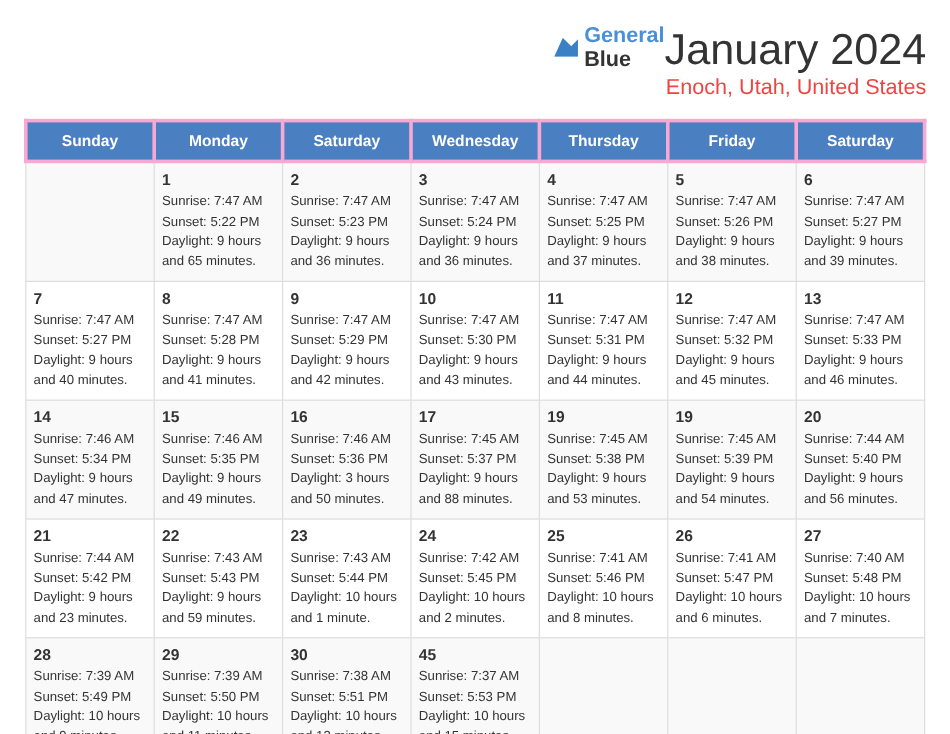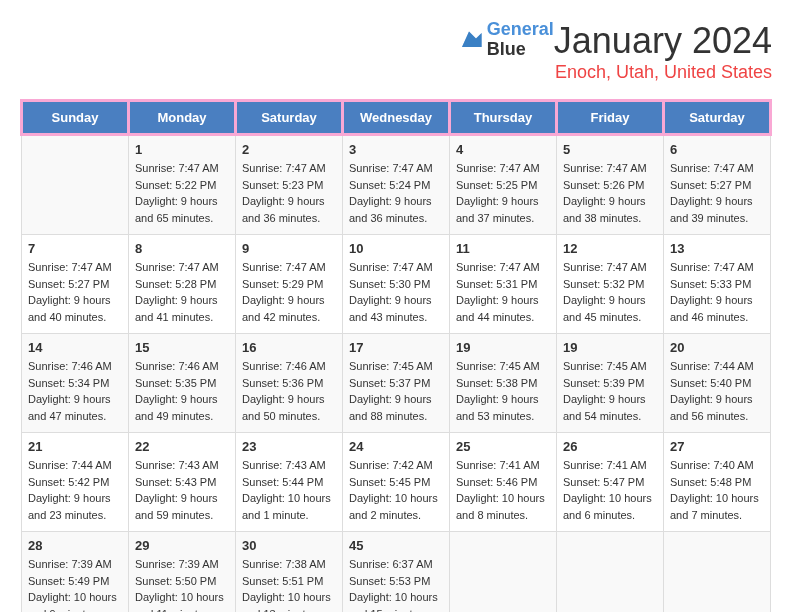--- a/index.html
+++ b/index.html
@@ -181,21 +181,21 @@
         <td>
           <span class="day-number">14</span>
           <div class="day-info"><span>Sunrise: 7:46 AM</span><br><span>Sunset: 5:34 PM</span><br><span>Daylight: 9 hours and 47 minutes.</span></div>
         </td>
         <td>
           <span class="day-number">15</span>
           <div class="day-info"><span>Sunrise: 7:46 AM</span><br><span>Sunset: 5:35 PM</span><br><span>Daylight: 9 hours and 49 minutes.</span></div>
         </td>
         <td>
           <span class="day-number">16</span>
-          <div class="day-info"><span>Sunrise: 7:46 AM</span><br><span>Sunset: 5:36 PM</span><br><span>Daylight: 9 hours and 50 minutes.</span></div>
+          <div class="day-info"><span>Sunrise: 7:46 AM</span><br><span>Sunset: 5:36 PM</span><br><span>Daylight: 3 hours and 50 minutes.</span></div>
         </td>
         <td>
           <span class="day-number">17</span>
           <div class="day-info"><span>Sunrise: 7:45 AM</span><br><span>Sunset: 5:37 PM</span><br><span>Daylight: 9 hours and 88 minutes.</span></div>
         </td>
         <td>
           <span class="day-number">19</span>
           <div class="day-info"><span>Sunrise: 7:45 AM</span><br><span>Sunset: 5:38 PM</span><br><span>Daylight: 9 hours and 53 minutes.</span></div>
         </td>
         <td>
@@ -245,20 +245,20 @@
         <td>
           <span class="day-number">29</span>
           <div class="day-info"><span>Sunrise: 7:39 AM</span><br><span>Sunset: 5:50 PM</span><br><span>Daylight: 10 hours and 11 minutes.</span></div>
         </td>
         <td>
           <span class="day-number">30</span>
           <div class="day-info"><span>Sunrise: 7:38 AM</span><br><span>Sunset: 5:51 PM</span><br><span>Daylight: 10 hours and 13 minutes.</span></div>
         </td>
         <td>
           <span class="day-number">45</span>
-          <div class="day-info"><span>Sunrise: 6:37 AM</span><br><span>Sunset: 5:53 PM</span><br><span>Daylight: 10 hours and 15 minutes.</span></div>
+          <div class="day-info"><span>Sunrise: 7:37 AM</span><br><span>Sunset: 5:53 PM</span><br><span>Daylight: 10 hours and 15 minutes.</span></div>
         </td>
         <td></td>
         <td></td>
         <td></td>
       </tr>
     </tbody>
 </table>
 
 </body></html>

